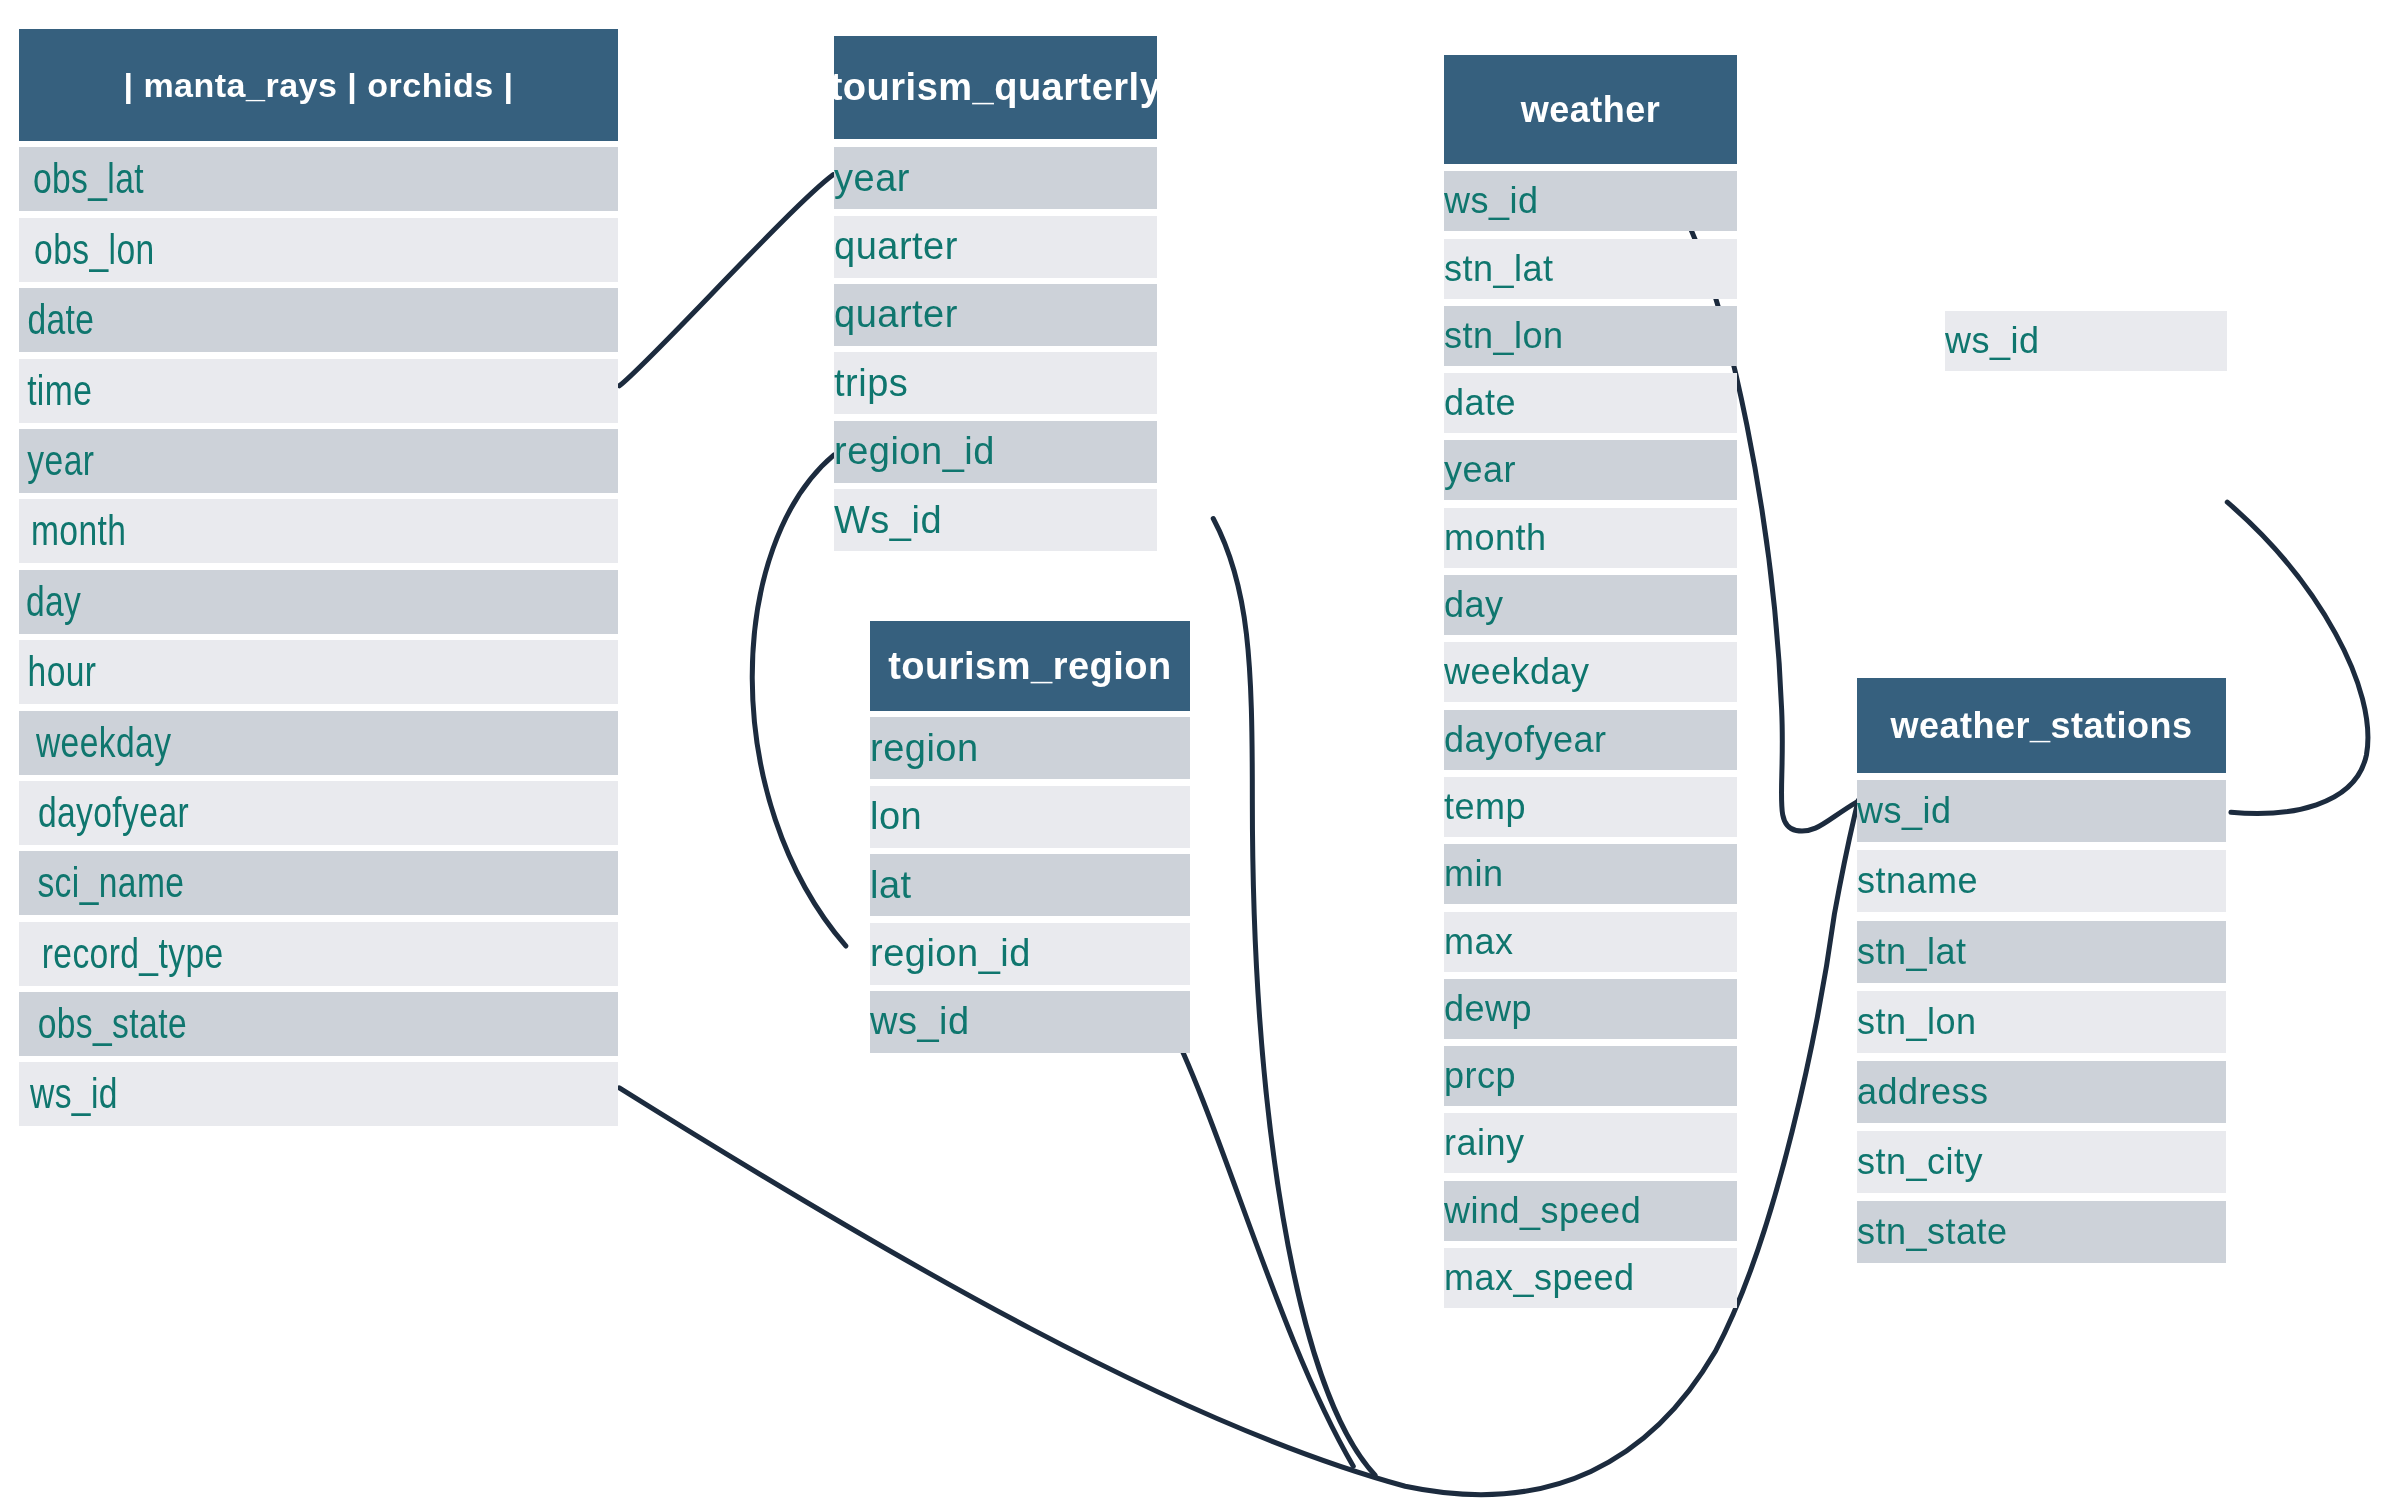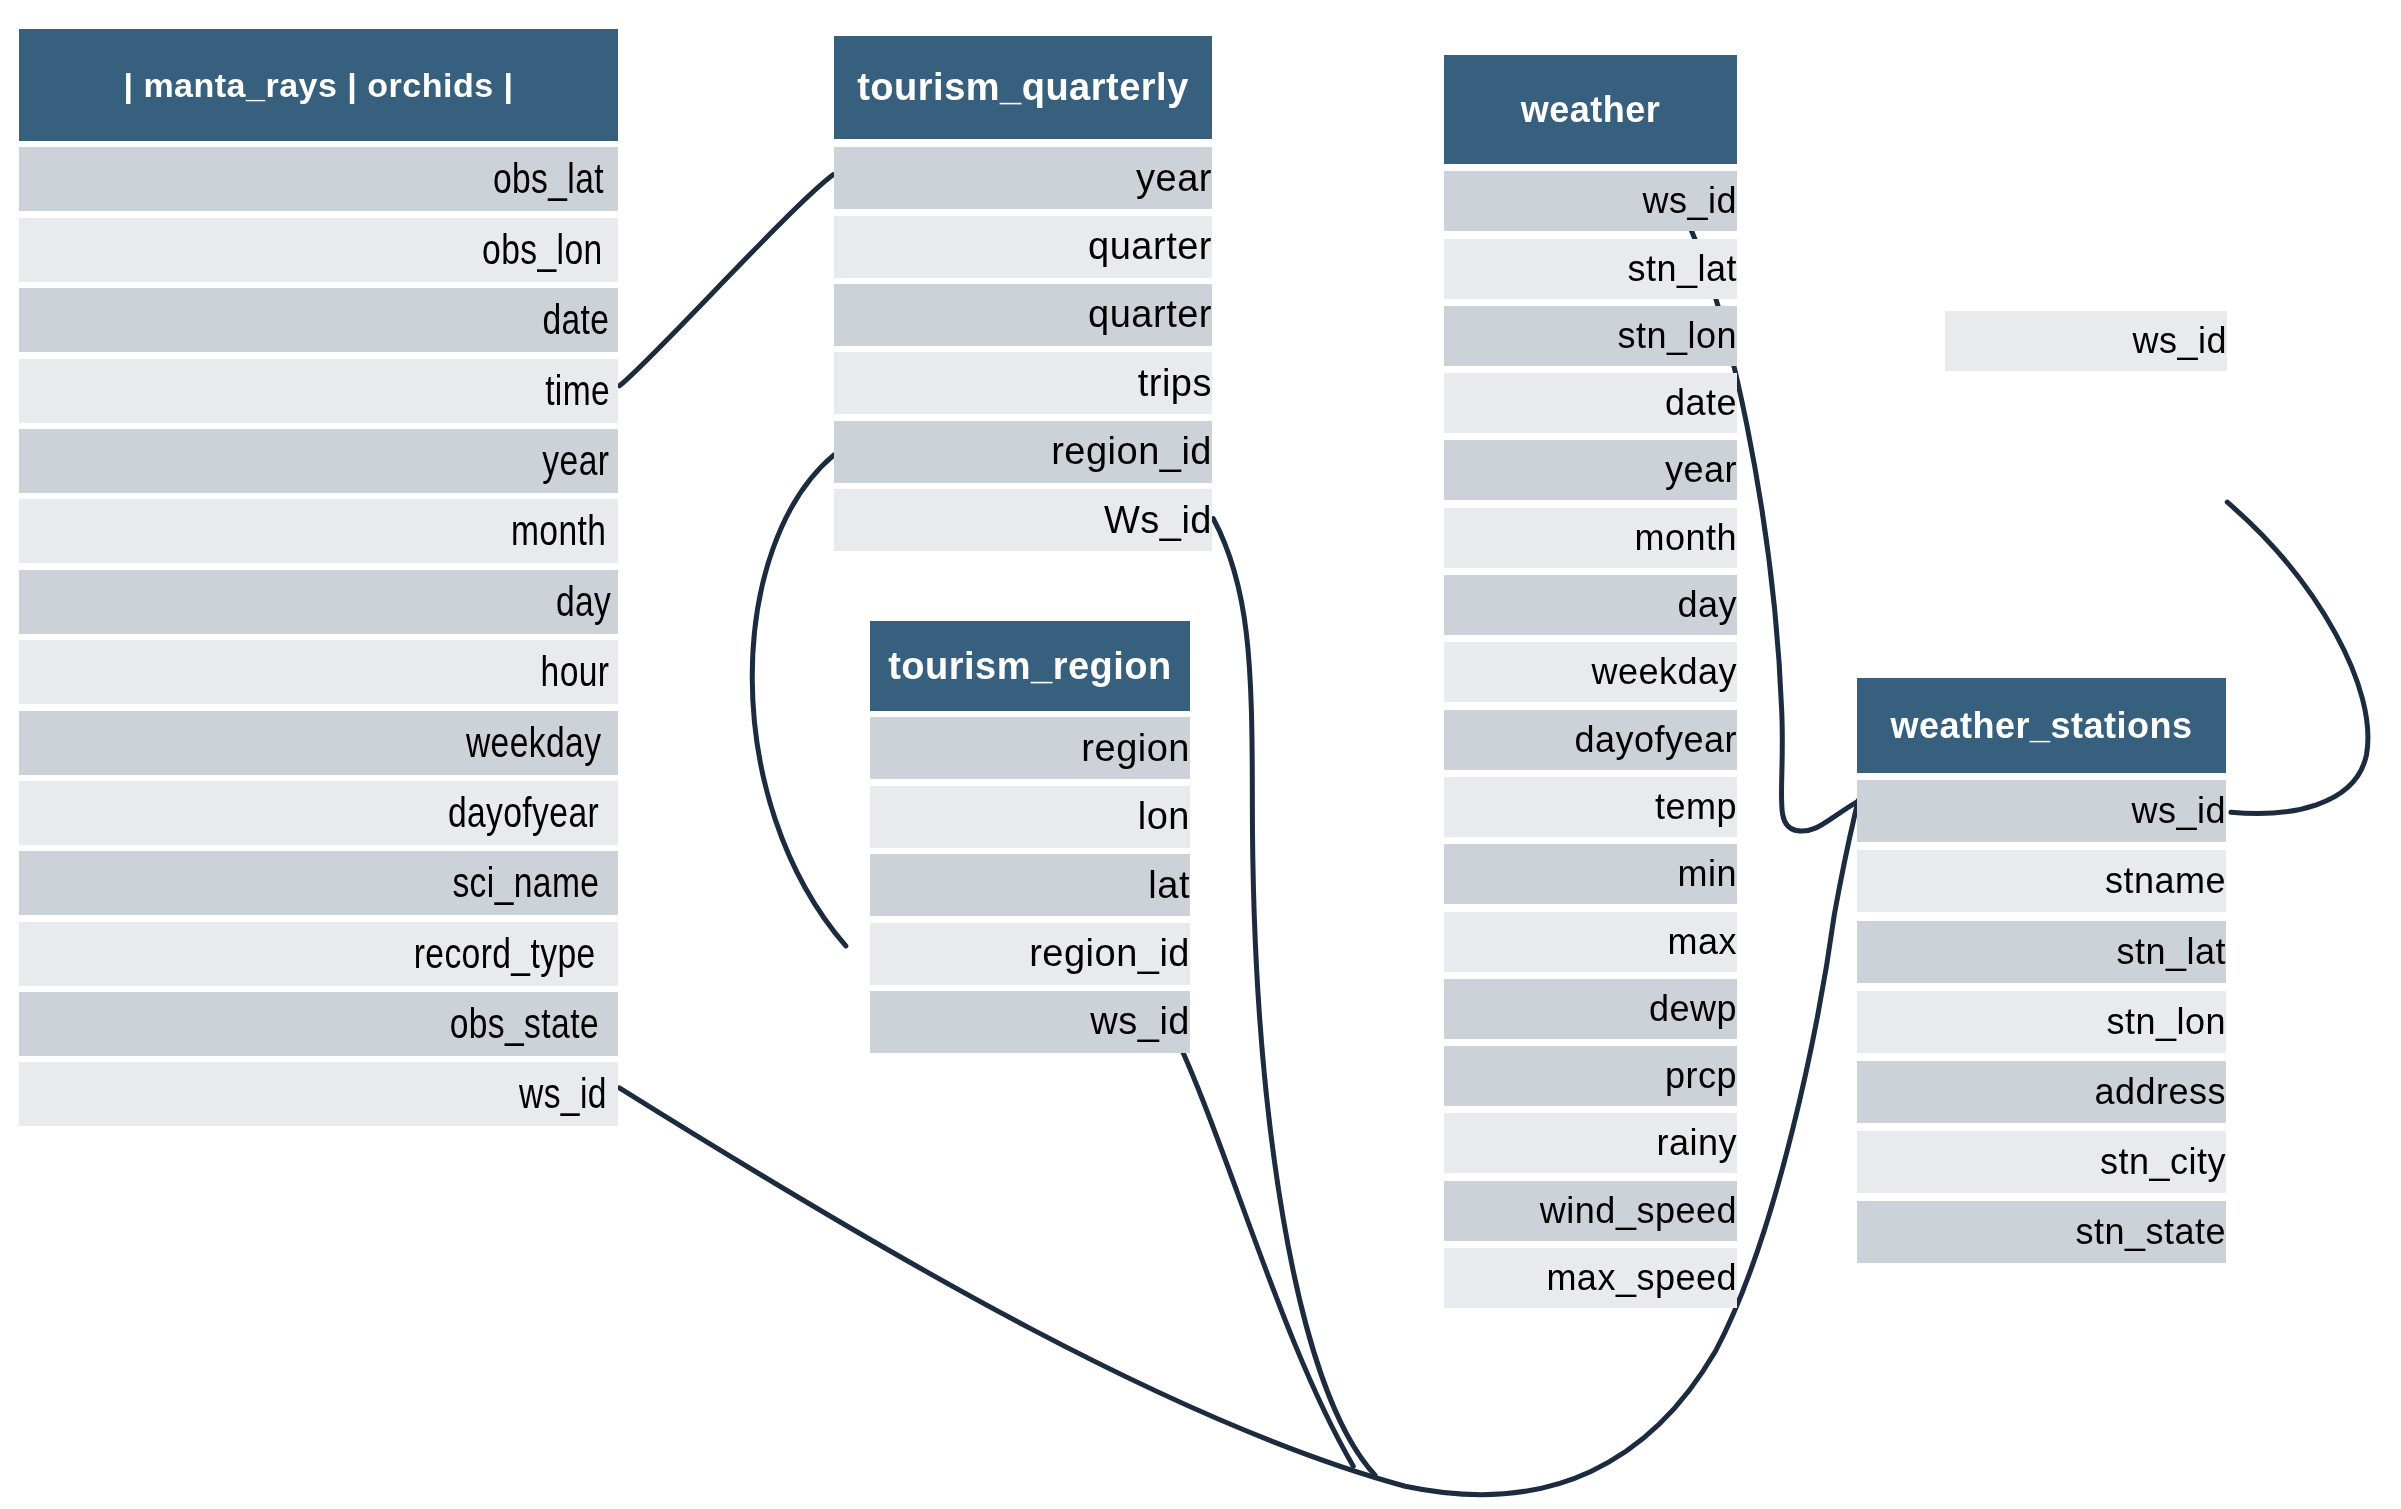--- a/index.html
+++ b/index.html
@@ -18,22 +18,22 @@
     height:var(--hh);
     display:flex;flex-direction:column;align-items:center;justify-content:center;
     font-weight:bold;font-size:var(--hfs);line-height:1.32;
     letter-spacing:0.5px;white-space:nowrap;
   }
   .tbody{margin-top:var(--hgap);}
   .row{
     height:var(--rh);
     margin-bottom:var(--gap);
     background:#E9EAEE;
-    display:flex;align-items:center;justify-content:flex-end;
-    font-size:var(--fs);color:#000000;letter-spacing:0.5px;white-space:nowrap;
+    display:flex;align-items:center;justify-content:flex-start;
+    font-size:var(--fs);color:#0f766e;letter-spacing:0.5px;white-space:nowrap;
   }
   .row.dark{background:#CDD2D9;}
   .row span{display:inline-block;}
   .cond .row span{transform:scaleX(0.8);}
 </style>
 </head>
 <body>
 
 <div class="canvas">
 
@@ -90,21 +90,21 @@
         </div>
         <div class="row dark">
           <span>obs_state</span>
         </div>
         <div class="row light">
           <span>ws_id</span>
         </div>
       </div>
   </div>
 
-  <div class="table" style="left:834px;top:36px;width:378px;--hh:103px;--hgap:8.2px;--rh:62px;--gap:6.4px;--fs:38px;--hfs:38px;">
+  <div class="table" style="left:834px;top:36px;width:323px;--hh:103px;--hgap:8.2px;--rh:62px;--gap:6.4px;--fs:38px;--hfs:38px;">
     <div class="thead">
       <span>tourism_quarterly</span>
     </div>
     <div class="tbody">
         <div class="row dark">
           <span>year</span>
         </div>
         <div class="row light">
           <span>quarter</span>
         </div>

